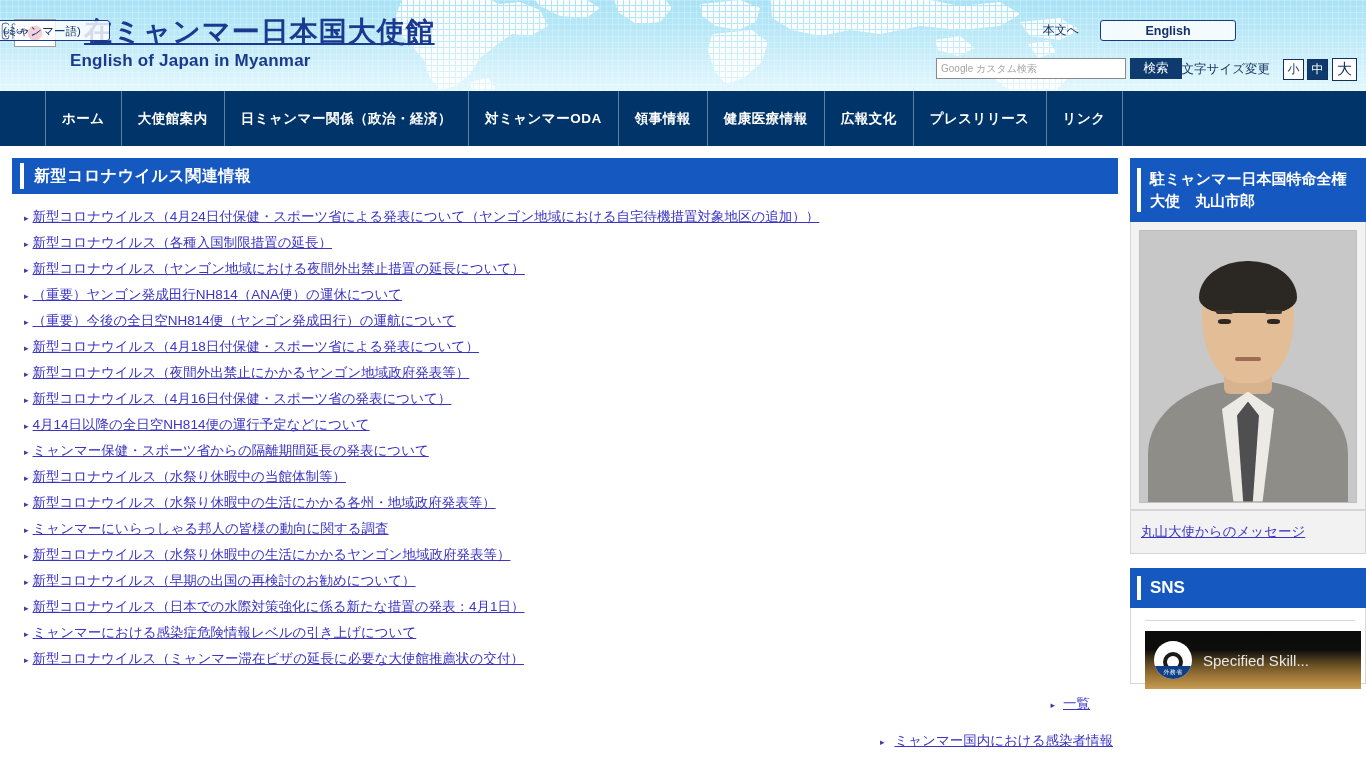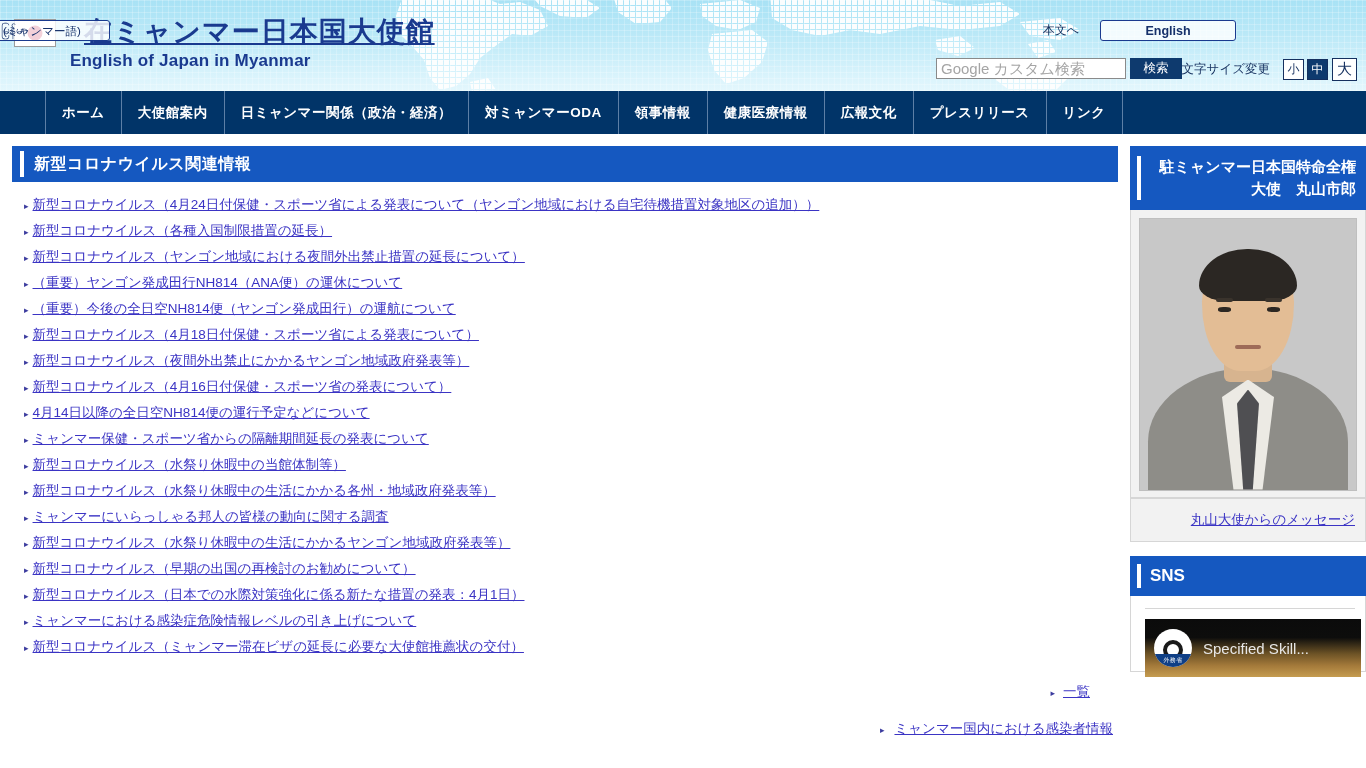--- a/index.html
+++ b/index.html
@@ -113,21 +113,21 @@
     font-size: 11.5px;
     white-space: nowrap;
   }
 
   .search-input {
     position: absolute;
     right: 240px; top: 58px;
     width: 190px; height: 21px;
     border: 1px solid #8a8a8a;
     background: #fff;
-    font-size: 15px;
+    font-size: 10px;
     padding: 0 4px;
     color: #444;
     font-family: "Liberation Sans", sans-serif;
   }
   .search-input::placeholder { color: #a5a5a5; }
   .search-btn {
     position: absolute;
     right: 184px; top: 58px;
     width: 52px; height: 21px;
     background: #0e3a6e;
@@ -155,21 +155,21 @@
     display: flex; align-items: center; justify-content: center;
     cursor: pointer;
   }
   .fs-s { right: 62px; }
   .fs-m { right: 38px; background: #0e3a6e; color:#fff; }
   .fs-l { right: 9px; width: 25px; height: 23px; top: 58px; font-size: 15px; }
 
   
   .nav {
     width: 1366px;
-    height: 43px;
+    height: 55px;
     background: #013468;
     display: flex;
     align-items: stretch;
     padding-left: 45px;
   }
   .nav-item {
     display: flex; align-items: center; justify-content: center;
     color: #ffffff;
     font-size: 13.5px;
     font-weight: bold;
@@ -179,21 +179,20 @@
     cursor: pointer;
     letter-spacing: .5px;
   }
   .nav-item:last-child { border-right: 1px solid #5d7fa6; }
 
   
   .page {
     width: 1366px;
     display: flex;
     align-items: flex-start;
-    text-align: right;
   }
   .main-col {
     width: 1130px;
     padding: 12px 12px 0 12px;
   }
   .side-col {
     width: 236px;
     padding-top: 12px;
   }
 

